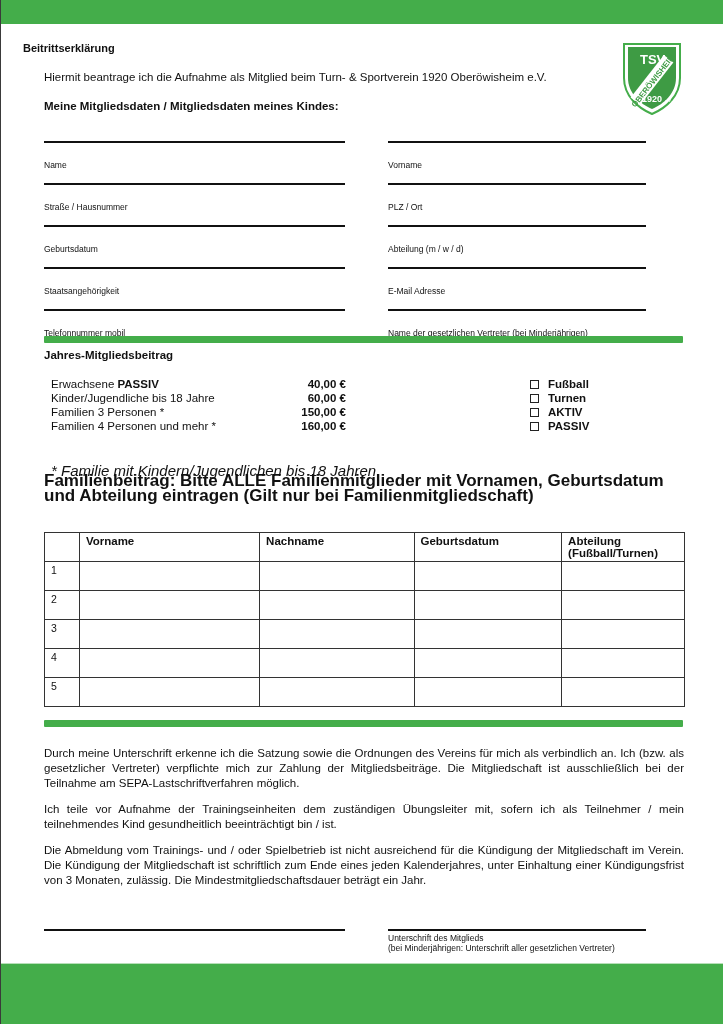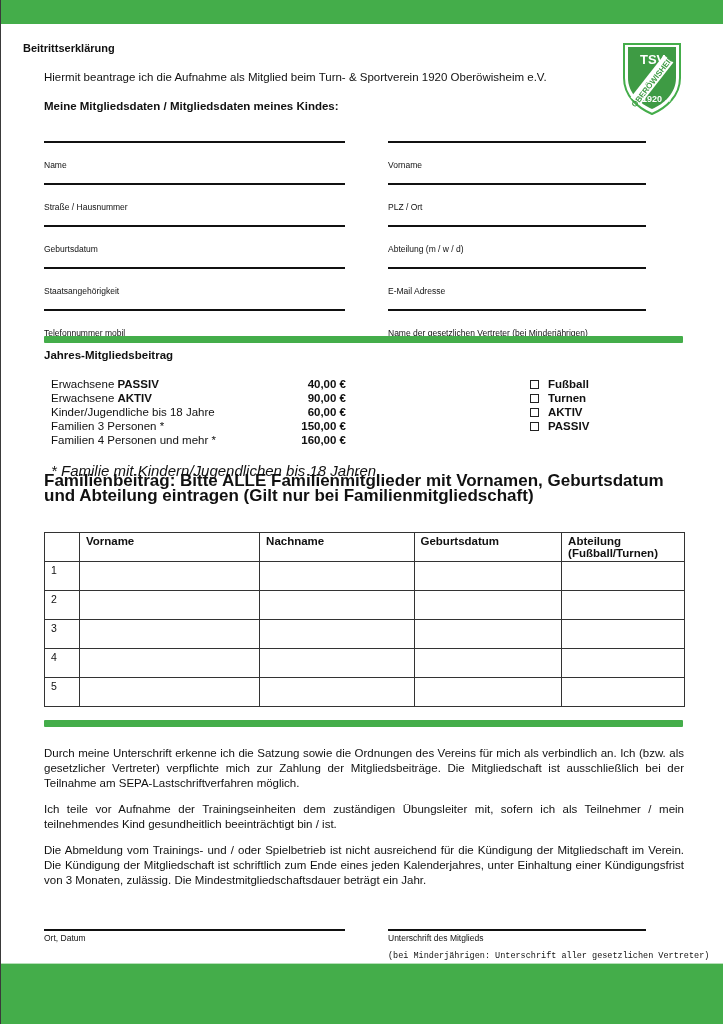--- a/index.html
+++ b/index.html
@@ -116,24 +116,20 @@
 
 <div class="green-bar" style="top:336px"></div>
 
 <div class="abs fee-title">Jahres-Mitgliedsbeitrag</div>
 <div class="abs fees">
   <div class="fee-row">
       <span><span>Erwachsene </span><b>PASSIV</b></span>
       <span class="amt">40,00 €</span>
     </div>
   <div class="fee-row">
-      <span><span>Erwachsene </span><b>AKTIV</b></span>
-      <span class="amt">90,00 €</span>
-    </div>
-  <div class="fee-row">
       <span><span>Kinder/Jugendliche bis 18 Jahre</span><b></b></span>
       <span class="amt">60,00 €</span>
     </div>
   <div class="fee-row">
       <span><span>Familien 3 Personen *</span><b></b></span>
       <span class="amt">150,00 €</span>
     </div>
   <div class="fee-row">
       <span><span>Familien 4 Personen und mehr *</span><b></b></span>
       <span class="amt">160,00 €</span>
@@ -218,21 +214,20 @@
   </table>
 
 <div class="green-bar" style="top:720px"></div>
 
 <div class="abs para" style="top:746px">Durch meine Unterschrift erkenne ich die Satzung sowie die Ordnungen des Vereins für mich als verbindlich an. Ich (bzw. als gesetzlicher Vertreter) verpflichte mich zur Zahlung der Mitgliedsbeiträge. Die Mitgliedschaft ist ausschließlich bei der Teilnahme am SEPA-Lastschriftverfahren möglich.</div>
 <div class="abs para" style="top:802px">Ich teile vor Aufnahme der Trainingseinheiten dem zuständigen Übungsleiter mit, sofern ich als Teilnehmer / mein teilnehmendes Kind gesundheitlich beeinträchtigt bin / ist.</div>
 <div class="abs para" style="top:843px">Die Abmeldung vom Trainings- und / oder Spielbetrieb ist nicht ausreichend für die Kündigung der Mitgliedschaft im Verein. Die Kündigung der Mitgliedschaft ist schriftlich zum Ende eines jeden Kalenderjahres, unter Einhaltung einer Kündigungsfrist von 3 Monaten, zulässig. Die Mindestmitgliedschaftsdauer beträgt ein Jahr.</div>
 
 <div class="sig" style="left:44px; top:929px; width:301px;">
   <div class="line"></div>
-  <div class="lbl">Ort, Datum</div>
 </div>
 <div class="sig" style="left:388px; top:929px; width:258px;">
   <div class="line"></div>
   <div class="lbl">Unterschrift des Mitglieds</div>
-  <div class="lbl" style="margin-top:8px; white-space:nowrap;font-family:Liberation Mono, monospace;">(bei Minderjährigen: Unterschrift aller gesetzlichen Vertreter)</div>
+  <div class="lbl" style="margin-top:0; white-space:nowrap;">(bei Minderjährigen: Unterschrift aller gesetzlichen Vertreter)</div>
 </div>
 
 <div class="band-bottom"></div>
 
 </body></html>

